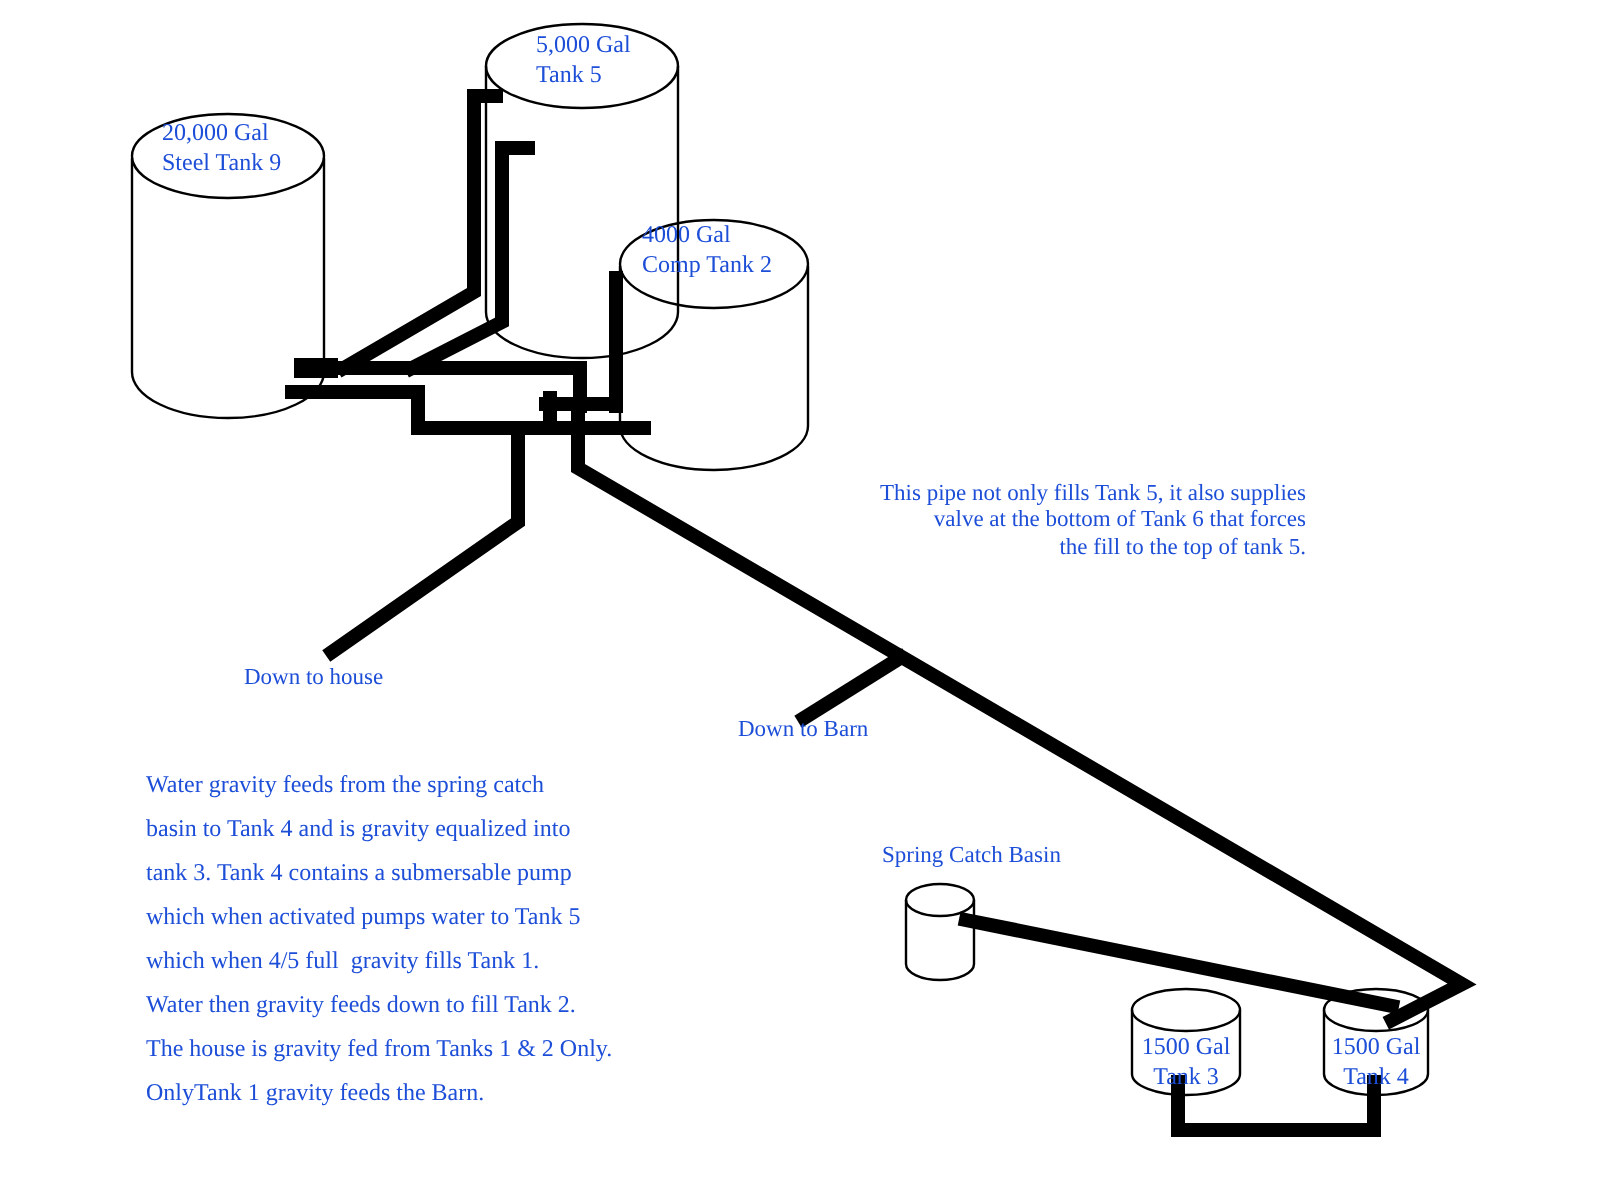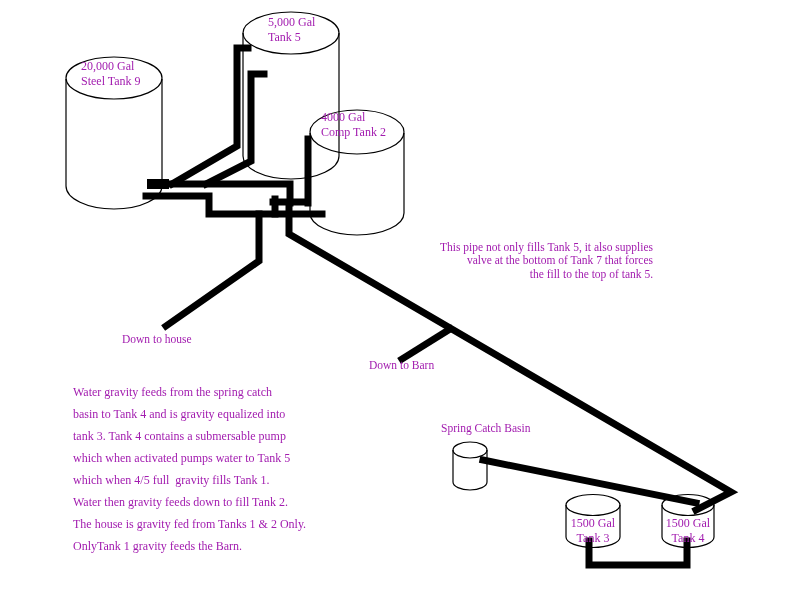--- a/index.html
+++ b/index.html
@@ -7,21 +7,21 @@
     width: 800px; height: 600px;
     background: #ffffff;
     font-family: "Liberation Serif", serif;
     color: #000000;
     position: relative;
     overflow: hidden;
   }
   .stage { position: absolute; left: 0; top: 0; width: 800px; height: 600px; }
   svg.draw { position: absolute; left: 0; top: 0; }
 
-  .txt { position: absolute; color: #a21caf; }
+  .txt { position: absolute; color: #1d4ed8; }
 
   .tank-label { font-size: 12px; line-height: 15px; white-space: nowrap; }
   #tank5-label { left: 268px; top: 15px; }
   #tank1-label { left: 81px;  top: 59px; }
   #tank2-label { left: 321px; top: 110px; }
   #tank3-label { left: 566px; top: 516px; width: 54px; text-align: center; }
   #tank4-label { left: 661px; top: 516px; width: 54px; text-align: center; }
 
   .small-label { font-size: 11.5px; white-space: nowrap; }
   #basin-label { left: 441px; top: 422px; }
@@ -133,21 +133,21 @@
   </div>
 
   <div class="txt small-label" id="basin-label">Spring Catch Basin</div>
 
   <div class="txt small-label" id="house-label">Down to house</div>
 
   <div class="txt small-label" id="barn-label">Down to Barn</div>
 
   <div class="txt" id="note">
     <div>This pipe not only fills Tank 5, it also supplies</div>
-    <div>valve at the bottom of Tank 7 that forces</div>
+    <div>valve at the bottom of Tank 6 that forces</div>
     <div>the fill to the top of tank 5.</div>
   </div>
 
   <div class="txt" id="description">
     <div>Water gravity feeds from the spring catch</div>
     <div>basin to Tank 4 and is gravity equalized into</div>
     <div>tank 3. Tank 4 contains a submersable pump</div>
     <div>which when activated pumps water to Tank 5</div>
     <div>which when 4/5 full  gravity fills Tank 1.</div>
     <div>Water then gravity feeds down to fill Tank 2.</div>

